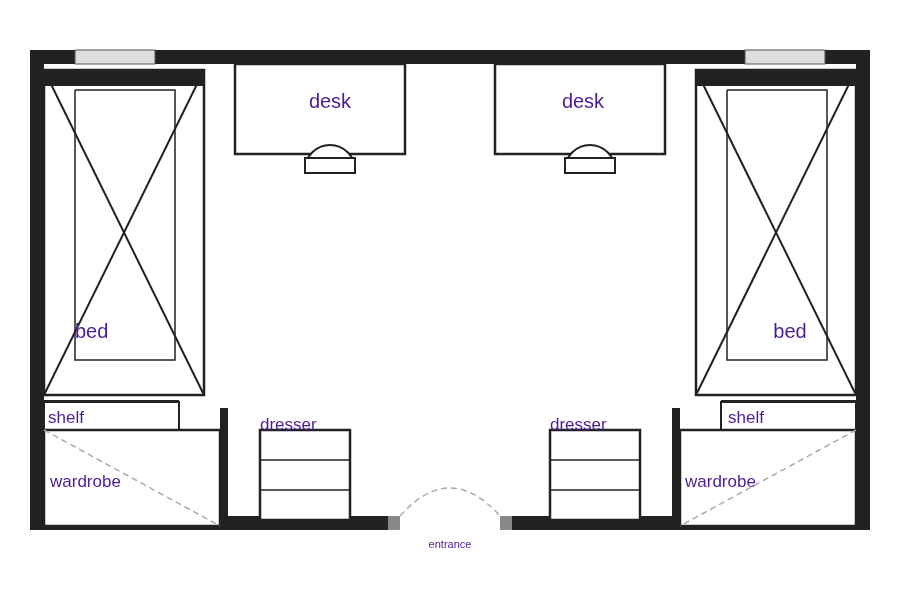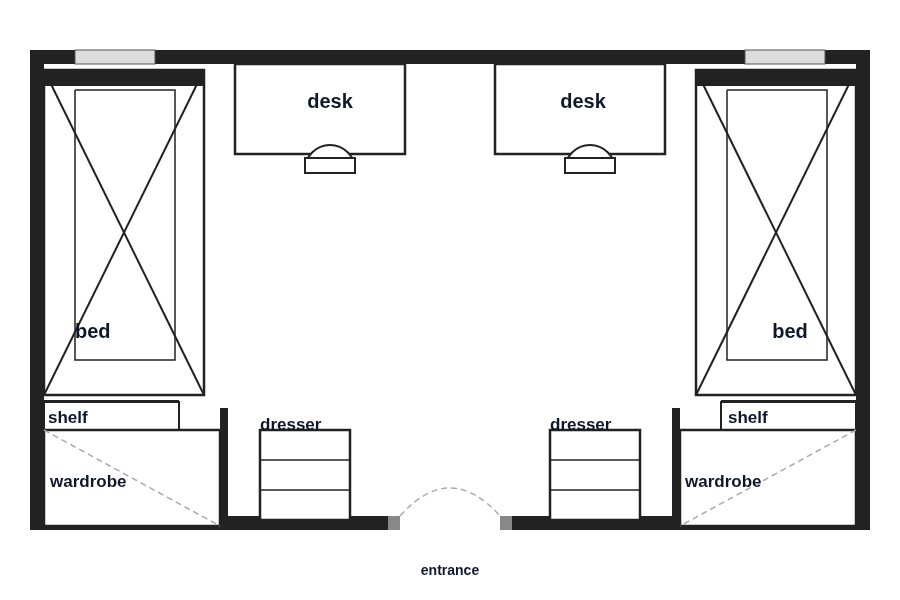--- a/index.html
+++ b/index.html
@@ -22,23 +22,23 @@
     }
     .floor-plan {
       width: 860px;
       height: 520px;
       position: relative;
       background: #fff;
     }
     
     .label {
       position: absolute;
-      color: #0f172a;
+      color: #4c1d95;
       font-size: 18px;
-      font-weight: 700;
+      font-weight: 400;
       text-align: center;
     }
     
     .svg-overlay {
       position: absolute;
       top: 0; left: 0;
       width: 100%; height: 100%;
       pointer-events: none;
     }
   </style>
@@ -138,16 +138,16 @@
     <div class="label" style="left:708px; top:368px; font-size:17px;">shelf</div>
 
     <div class="label" style="left:30px; top:432px; font-size:17px;">wardrobe</div>
 
     <div class="label" style="left:665px; top:432px; font-size:17px;">wardrobe</div>
 
     <div class="label" style="left:240px; top:375px; font-size:17px;">dresser</div>
 
     <div class="label" style="left:530px; top:375px; font-size:17px;">dresser</div>
 
-    <div class="label" style="left:370px; top:498px; font-size:14px; width:120px; text-align:center;margin-top:24px;">entrance</div>
+    <div class="label" style="left:370px; top:498px; font-size:11px; width:120px; text-align:center;">entrance</div>
 
   </div>
 </div>
 
 </body></html>

